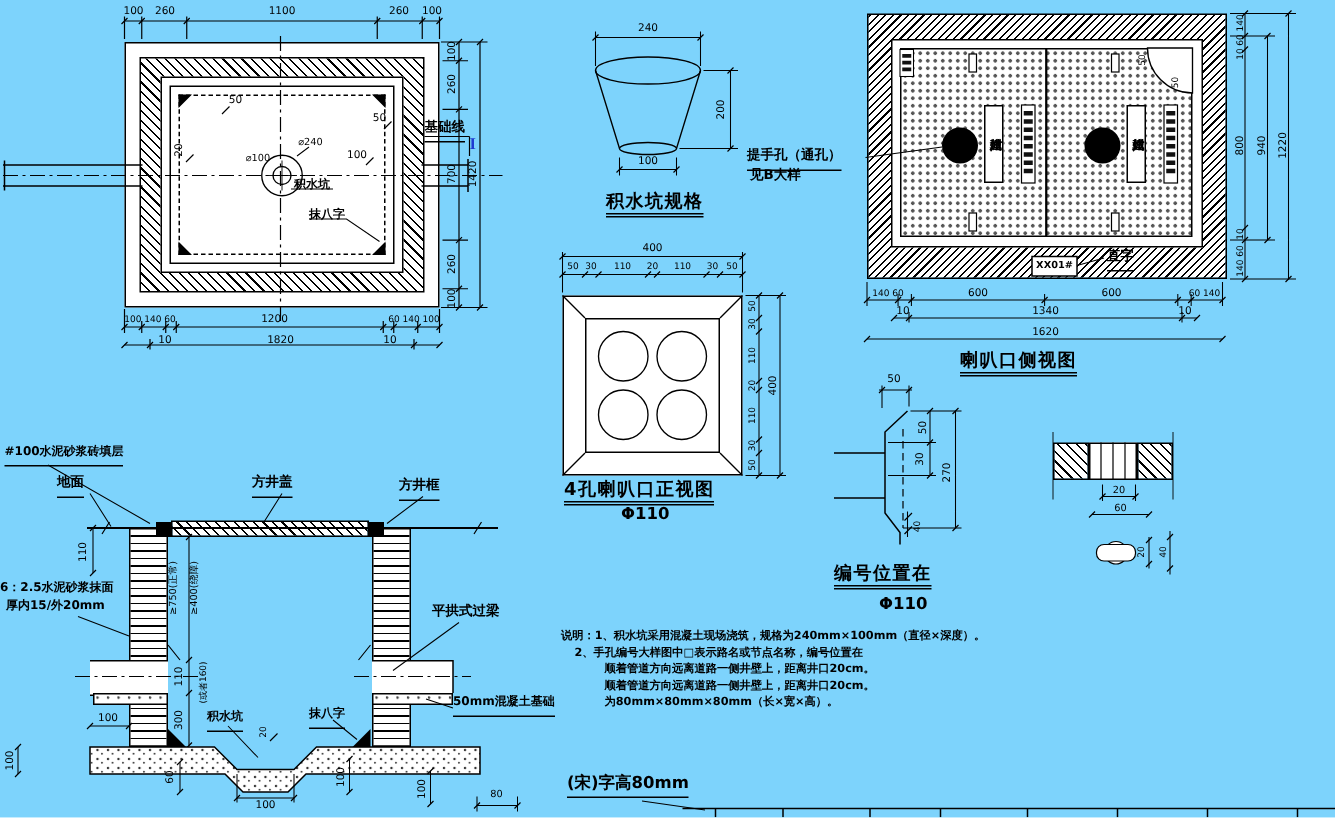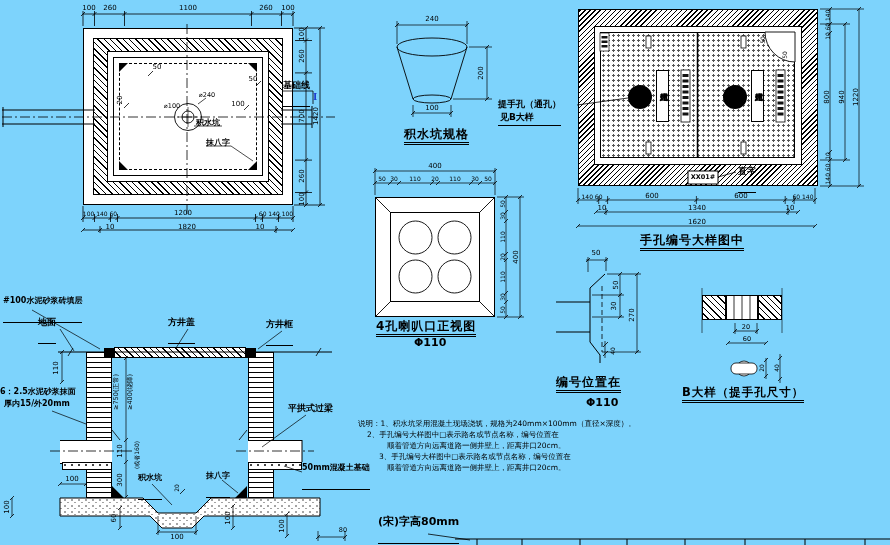--- a/index.html
+++ b/index.html
@@ -12,28 +12,28 @@
   .hatch2{background:repeating-linear-gradient(-45deg,#fff 0 2.6px,#000 2.6px 3.6px)}
   .dots{background-color:#fff;background-image:radial-gradient(circle at 2.5px 2.5px,#555 1px,transparent 1.35px);background-size:5px 5px}
   .brick{background-color:#fff;background-image:repeating-linear-gradient(180deg,transparent 0 4px,#000 4px 5px)}
   .conc{background-color:#fff;background-image:radial-gradient(circle at 2px 2px,#444 .8px,transparent 1px);background-size:7px 5px}
   .d{position:absolute;font-size:7px;line-height:7px;white-space:nowrap;transform:translate(-50%,-50%)}
   .dv{position:absolute;font-size:7px;line-height:7px;white-space:nowrap;transform:translate(-50%,-50%) rotate(-90deg)}
   .d6{font-size:6px}
   .d65{font-size:6.5px}
   .lb{position:absolute;font-size:9px;line-height:10px;font-weight:bold;white-space:nowrap}
   .lb8{font-size:8px}
-  .lbu{border-bottom:1px solid #000;padding-bottom:16px}
+  .lbu{border-bottom:1px solid #000;padding-bottom:4px}
   .t{position:absolute;font-size:12px;line-height:13px;font-weight:bold;letter-spacing:1px;
      border-bottom:3px double #000;padding-bottom:1px;white-space:nowrap}
   .sub{position:absolute;font-size:11px;font-weight:bold;white-space:nowrap}
   .vtext{writing-mode:vertical-rl;text-orientation:upright;font-size:8px;line-height:12px;letter-spacing:0;font-weight:bold}
   .dashbox{border:1px dashed #000}
   .imark{position:absolute;font-family:"Liberation Serif","DejaVu Serif",serif;font-weight:bold;font-size:11px}
-  .notes{position:absolute;left:358px;top:418px;font-size:7.5px;line-height:11px;font-weight:normal;white-space:nowrap}
+  .notes{position:absolute;left:374px;top:418px;font-size:7.5px;line-height:11px;font-weight:bold;white-space:nowrap}
   svg{position:absolute;left:0;top:0}
 </style>
 </head>
 <body>
 
 <div class="canvas">
 
   <div class="box" style="left:83px;top:28px;width:210px;height:177px"></div>
   <div class="box hatch" style="left:93px;top:38px;width:190px;height:157px"></div>
   <div class="box" style="left:107px;top:51px;width:162px;height:131px"></div>
@@ -259,21 +259,21 @@
   <span class="d" style="left:697px;top:208px">1340</span>
   <span class="d" style="left:790px;top:208px">10</span>
   <span class="d" style="left:697px;top:222px">1620</span>
   <span class="dv d6" style="left:827px;top:20px">60 140</span>
   <span class="dv d6" style="left:827px;top:36px">10</span>
   <span class="dv" style="left:827px;top:97px">800</span>
   <span class="dv d6" style="left:827px;top:156px">10</span>
   <span class="dv d6" style="left:827px;top:174px">140 60</span>
   <span class="dv" style="left:842px;top:97px">940</span>
   <span class="dv" style="left:856px;top:97px">1220</span>
-  <span class="t" style="left:640px;top:234px">手孔编号大样图中</span>
+  <span class="t" style="left:640px;top:234px">喇叭口侧视图</span>
 
   <span class="lb lb8 lbu" style="left:3px;top:296px">#100水泥砂浆砖填层</span>
   <span class="lb lbu" style="left:38px;top:317px">地面</span>
   <span class="lb lbu" style="left:168px;top:317px">方井盖</span>
   <span class="lb lbu" style="left:266px;top:319px">方井框</span>
   <span class="lb lb8" style="left:0px;top:387px">6：2.5水泥砂浆抹面</span>
   <span class="lb lb8" style="left:4px;top:399px">厚内15/外20mm</span>
   <span class="lb" style="left:288px;top:403px">平拱式过梁</span>
   <span class="lb lb8 lbu" style="left:302px;top:463px">50mm混凝土基础</span>
   <span class="lb lb8 lbu" style="left:138px;top:473px">积水坑</span>
@@ -297,25 +297,24 @@
   <span class="dv" style="left:614px;top:306px">30</span>
   <span class="dv" style="left:632px;top:315px">270</span>
   <span class="dv d6" style="left:612px;top:351px">40</span>
   <span class="t" style="left:556px;top:376px">编号位置在</span>
   <span class="sub" style="left:586px;top:396px">Φ110</span>
 
   <span class="d d65" style="left:746px;top:327px">20</span>
   <span class="d d65" style="left:747px;top:339px">60</span>
   <span class="dv d6" style="left:761px;top:368px">20</span>
   <span class="dv d6" style="left:776px;top:368px">40</span>
-  <span class="t" style="left:682px;top:386px;font-size:11.5px">B大样（提手孔尺寸）</span>
 
   <div class="notes">
     <div>说明：1、积水坑采用混凝土现场浇筑，规格为240mm×100mm（直径×深度）。</div>
     <div style="margin-left:9px">2、手孔编号大样图中□表示路名或节点名称，编号位置在</div>
     <div style="margin-left:29px">顺着管道方向远离道路一侧井壁上，距离井口20cm。</div>
-    <div style="margin-left:21px">3、手孔编号大样图中□表示路名或节点名称，编号位置在</div>
     <div style="margin-left:29px">顺着管道方向远离道路一侧井壁上，距离井口20cm。</div>
+    <div style="margin-left:29px">为80mm×80mm×80mm（长×宽×高）。</div>
   </div>
   <span class="lb lbu" style="left:378px;top:517px;font-size:11px">(宋)字高80mm</span>
-  <span class="d d65" style="left:343px;top:530px">80</span>
+  <span class="d d65" style="left:331px;top:530px">80</span>
 
 </div>
 
 </body></html>

